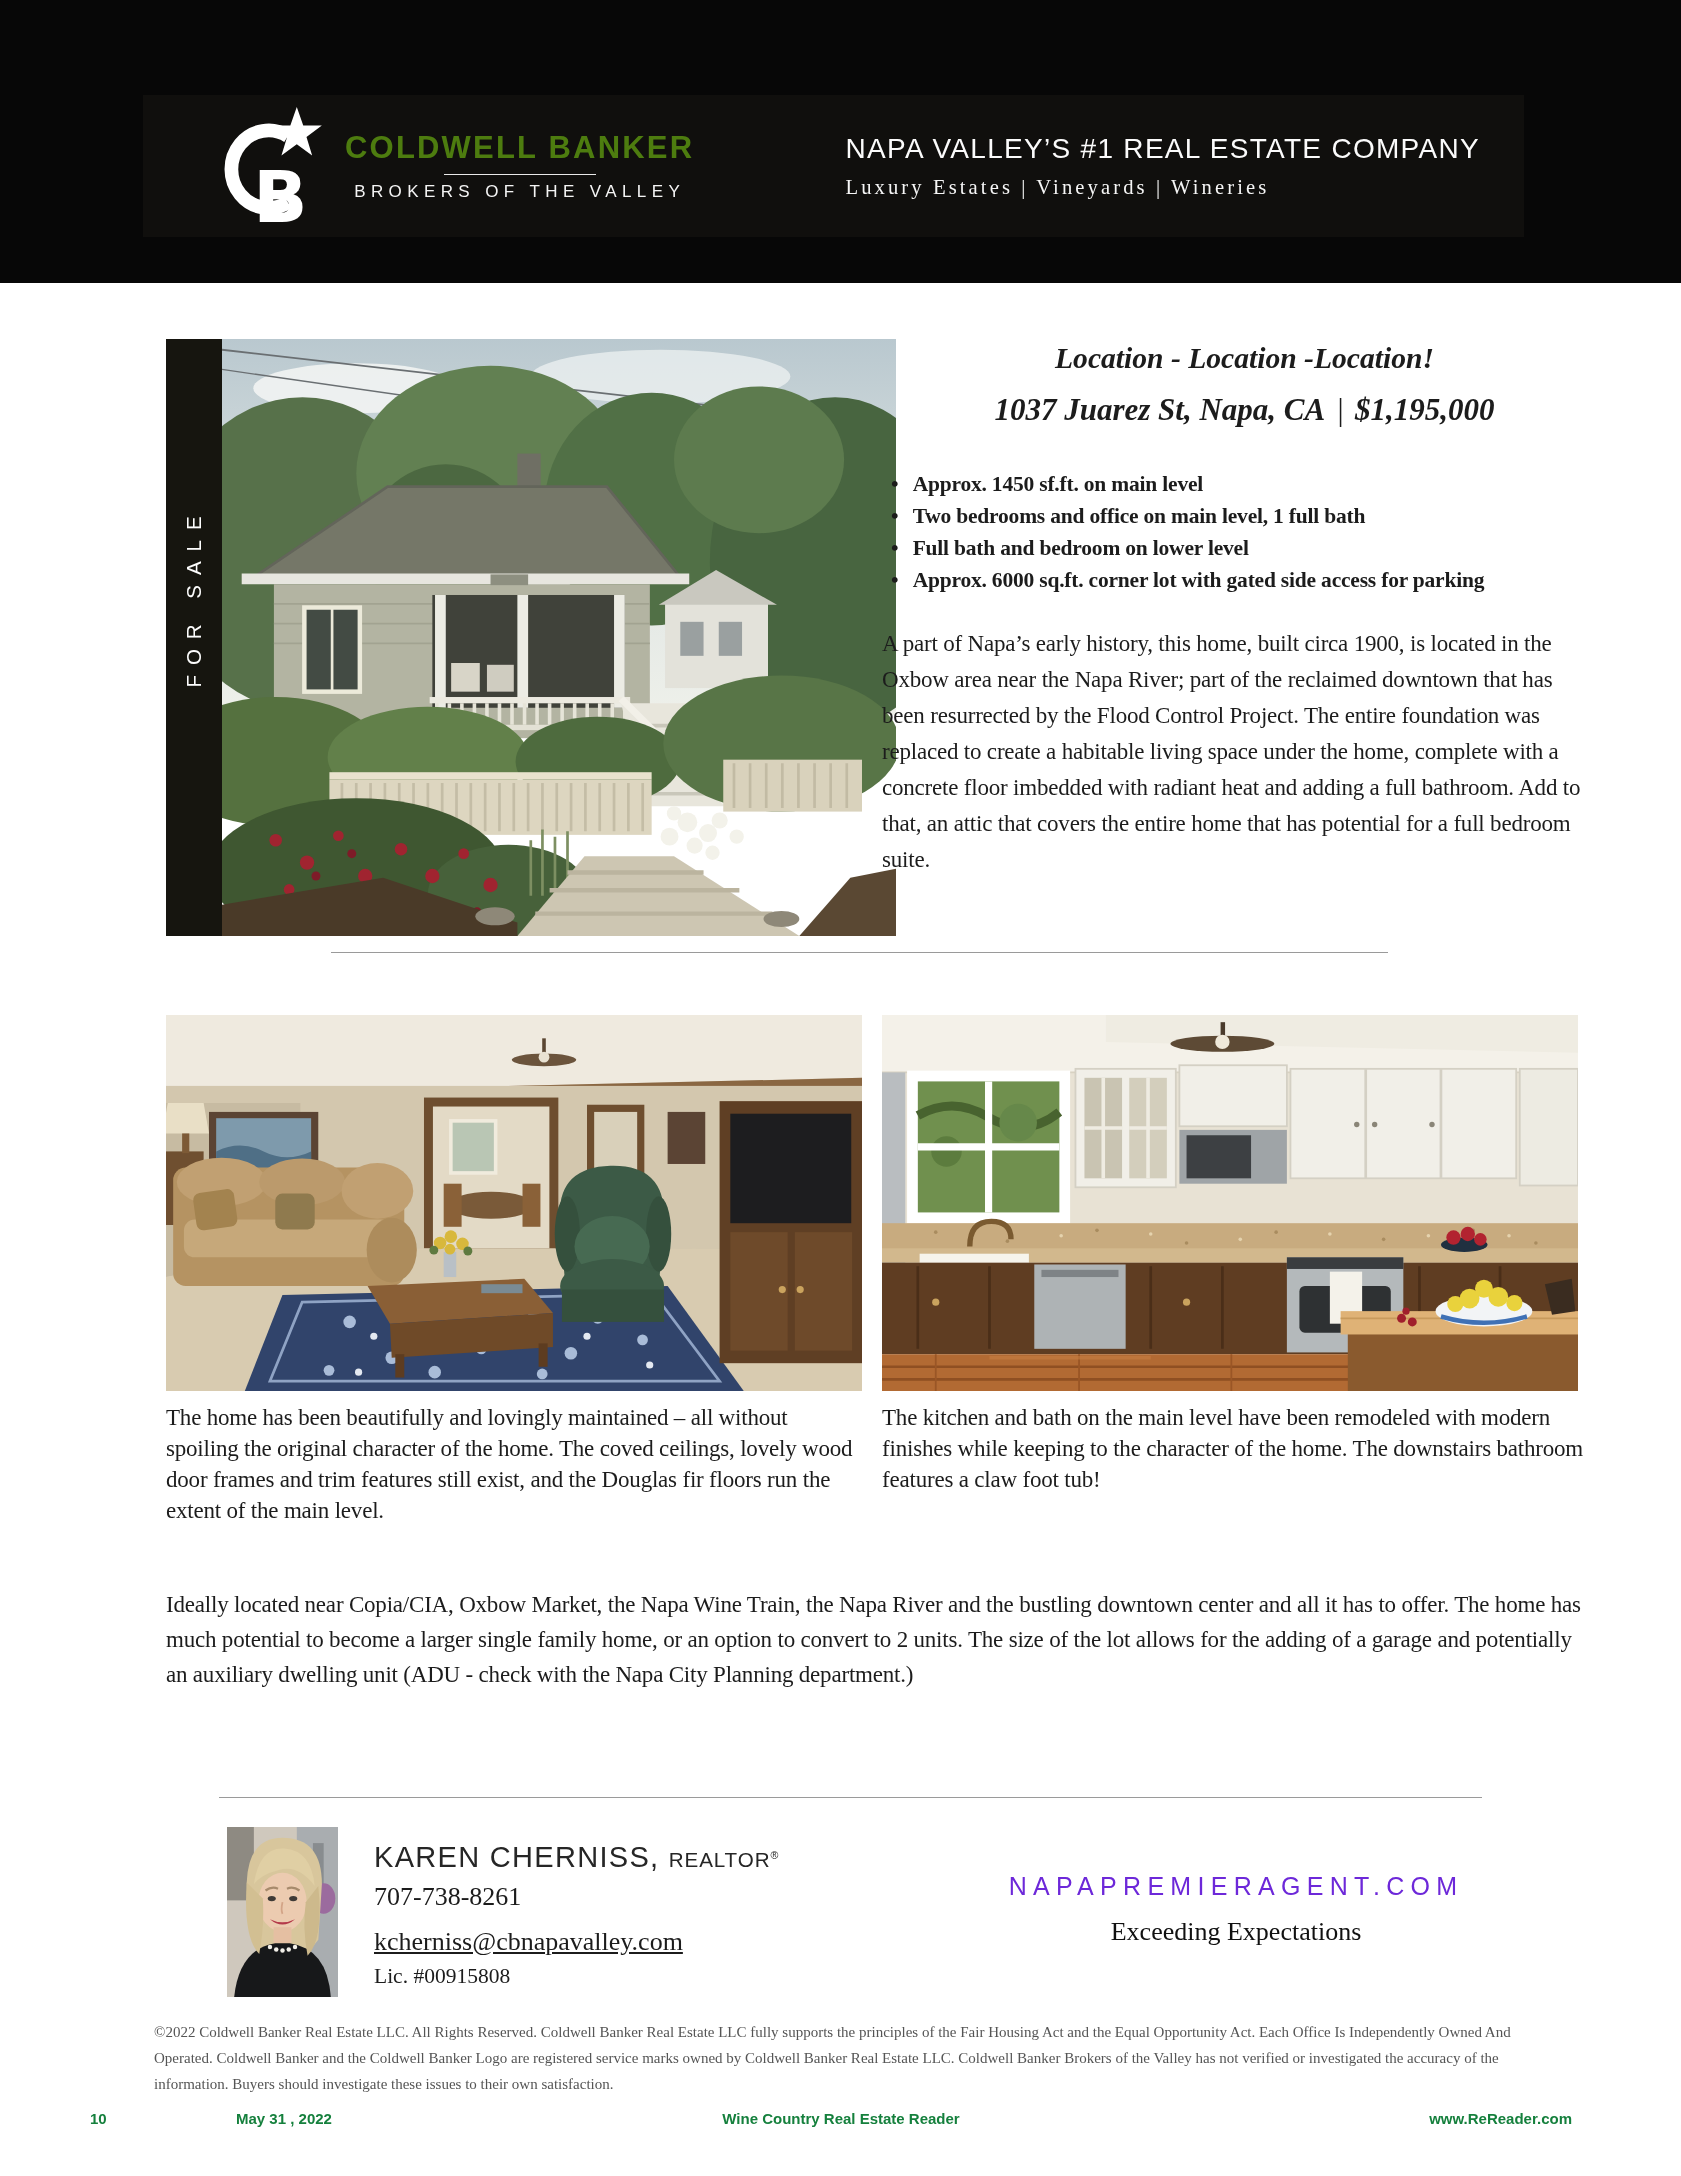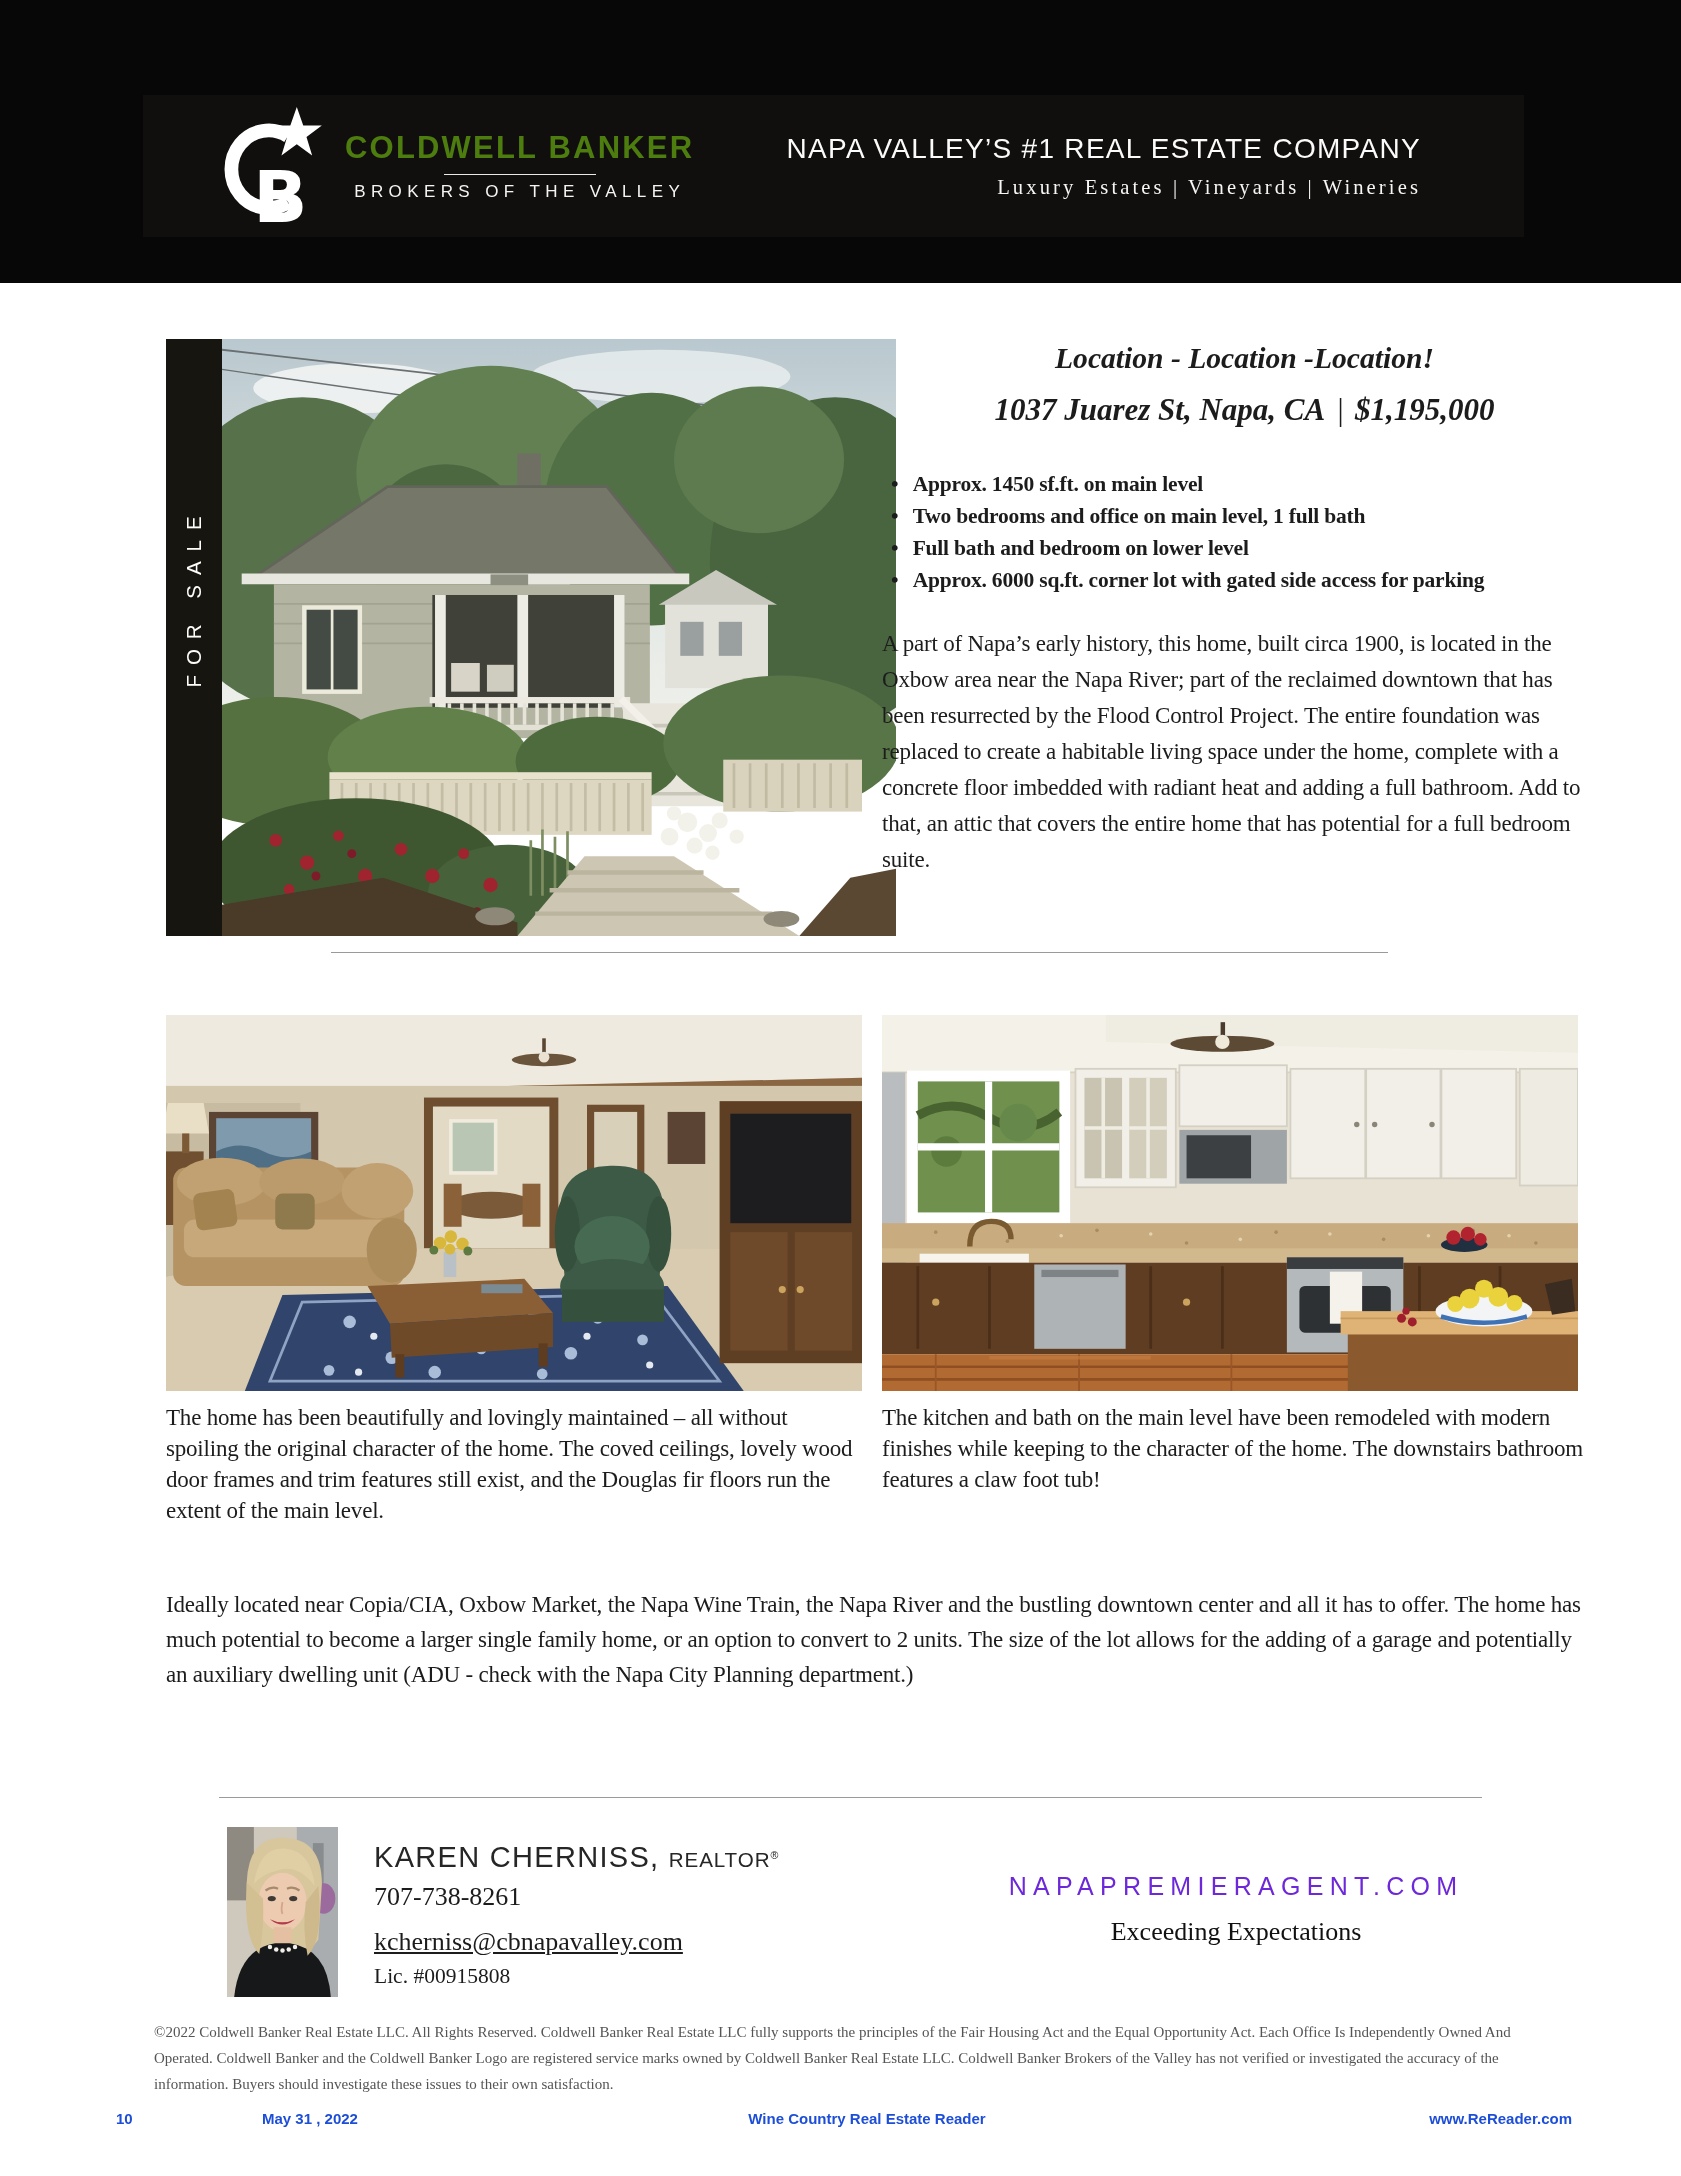--- a/index.html
+++ b/index.html
@@ -19,21 +19,21 @@
   .logo-text { margin-left:23px; text-align:center; }
   .brand {
     font-family:"Liberation Sans", sans-serif; font-weight:bold; font-size:31px;
     letter-spacing:2.2px; color:#4d7c0f; white-space:nowrap;
   }
   .brand-rule { height:1.8px; width:152px; background:#e9e9e9; margin:8px auto 7.2px; }
   .division {
     font-family:"Liberation Sans", sans-serif; font-size:17px; letter-spacing:5.4px;
     color:#f4f4f4; white-space:nowrap;
   }
-  .tagline-block { margin-left:auto; margin-right:103px; text-align:right; }
+  .tagline-block { margin-left:auto; margin-right:44px; text-align:left; }
   .tagline {
     font-family:"Liberation Sans", sans-serif; font-size:28px; font-weight:400;
     color:#fbfbfb; letter-spacing:1.3px; white-space:nowrap;
   }
   .subtagline {
     font-family:"Liberation Serif", serif; font-size:20.6px; color:#f6f6f6;
     letter-spacing:3.1px; margin-top:10.7px; white-space:nowrap;
   }
   
   .hero-photo { position:absolute; left:166px; top:339px; width:730px; height:597px; display:flex; }
@@ -81,21 +81,21 @@
   .agent-brand { position:absolute; left:981px; top:1872px; width:510px; text-align:center; }
   .agent-site {
     font-family:"Liberation Sans", sans-serif; font-size:25px; font-weight:500;
     letter-spacing:6.3px; color:#6d28d9; white-space:nowrap;
   }
   .agent-slogan { font-size:26px; margin-top:16px; color:#111; }
   
   .legal { position:absolute; left:154px; top:2019px; width:1411px; font-size:15px; line-height:26px; color:#555; }
   .footer-item {
     position:absolute; top:2110px; font-family:"Liberation Sans", sans-serif;
-    font-size:15px; font-weight:bold; color:#1d4ed8; white-space:nowrap;margin-left:26px;
+    font-size:15px; font-weight:bold; color:#15803d; white-space:nowrap;
   }
   .footer-page { left:90px; }
   .footer-date { left:236px; }
   .footer-pub  { left:50%; transform:translateX(-50%); }
   .footer-site { right:110px; }
 </style>
 </head>
 <body>
 
 <div class="page">

